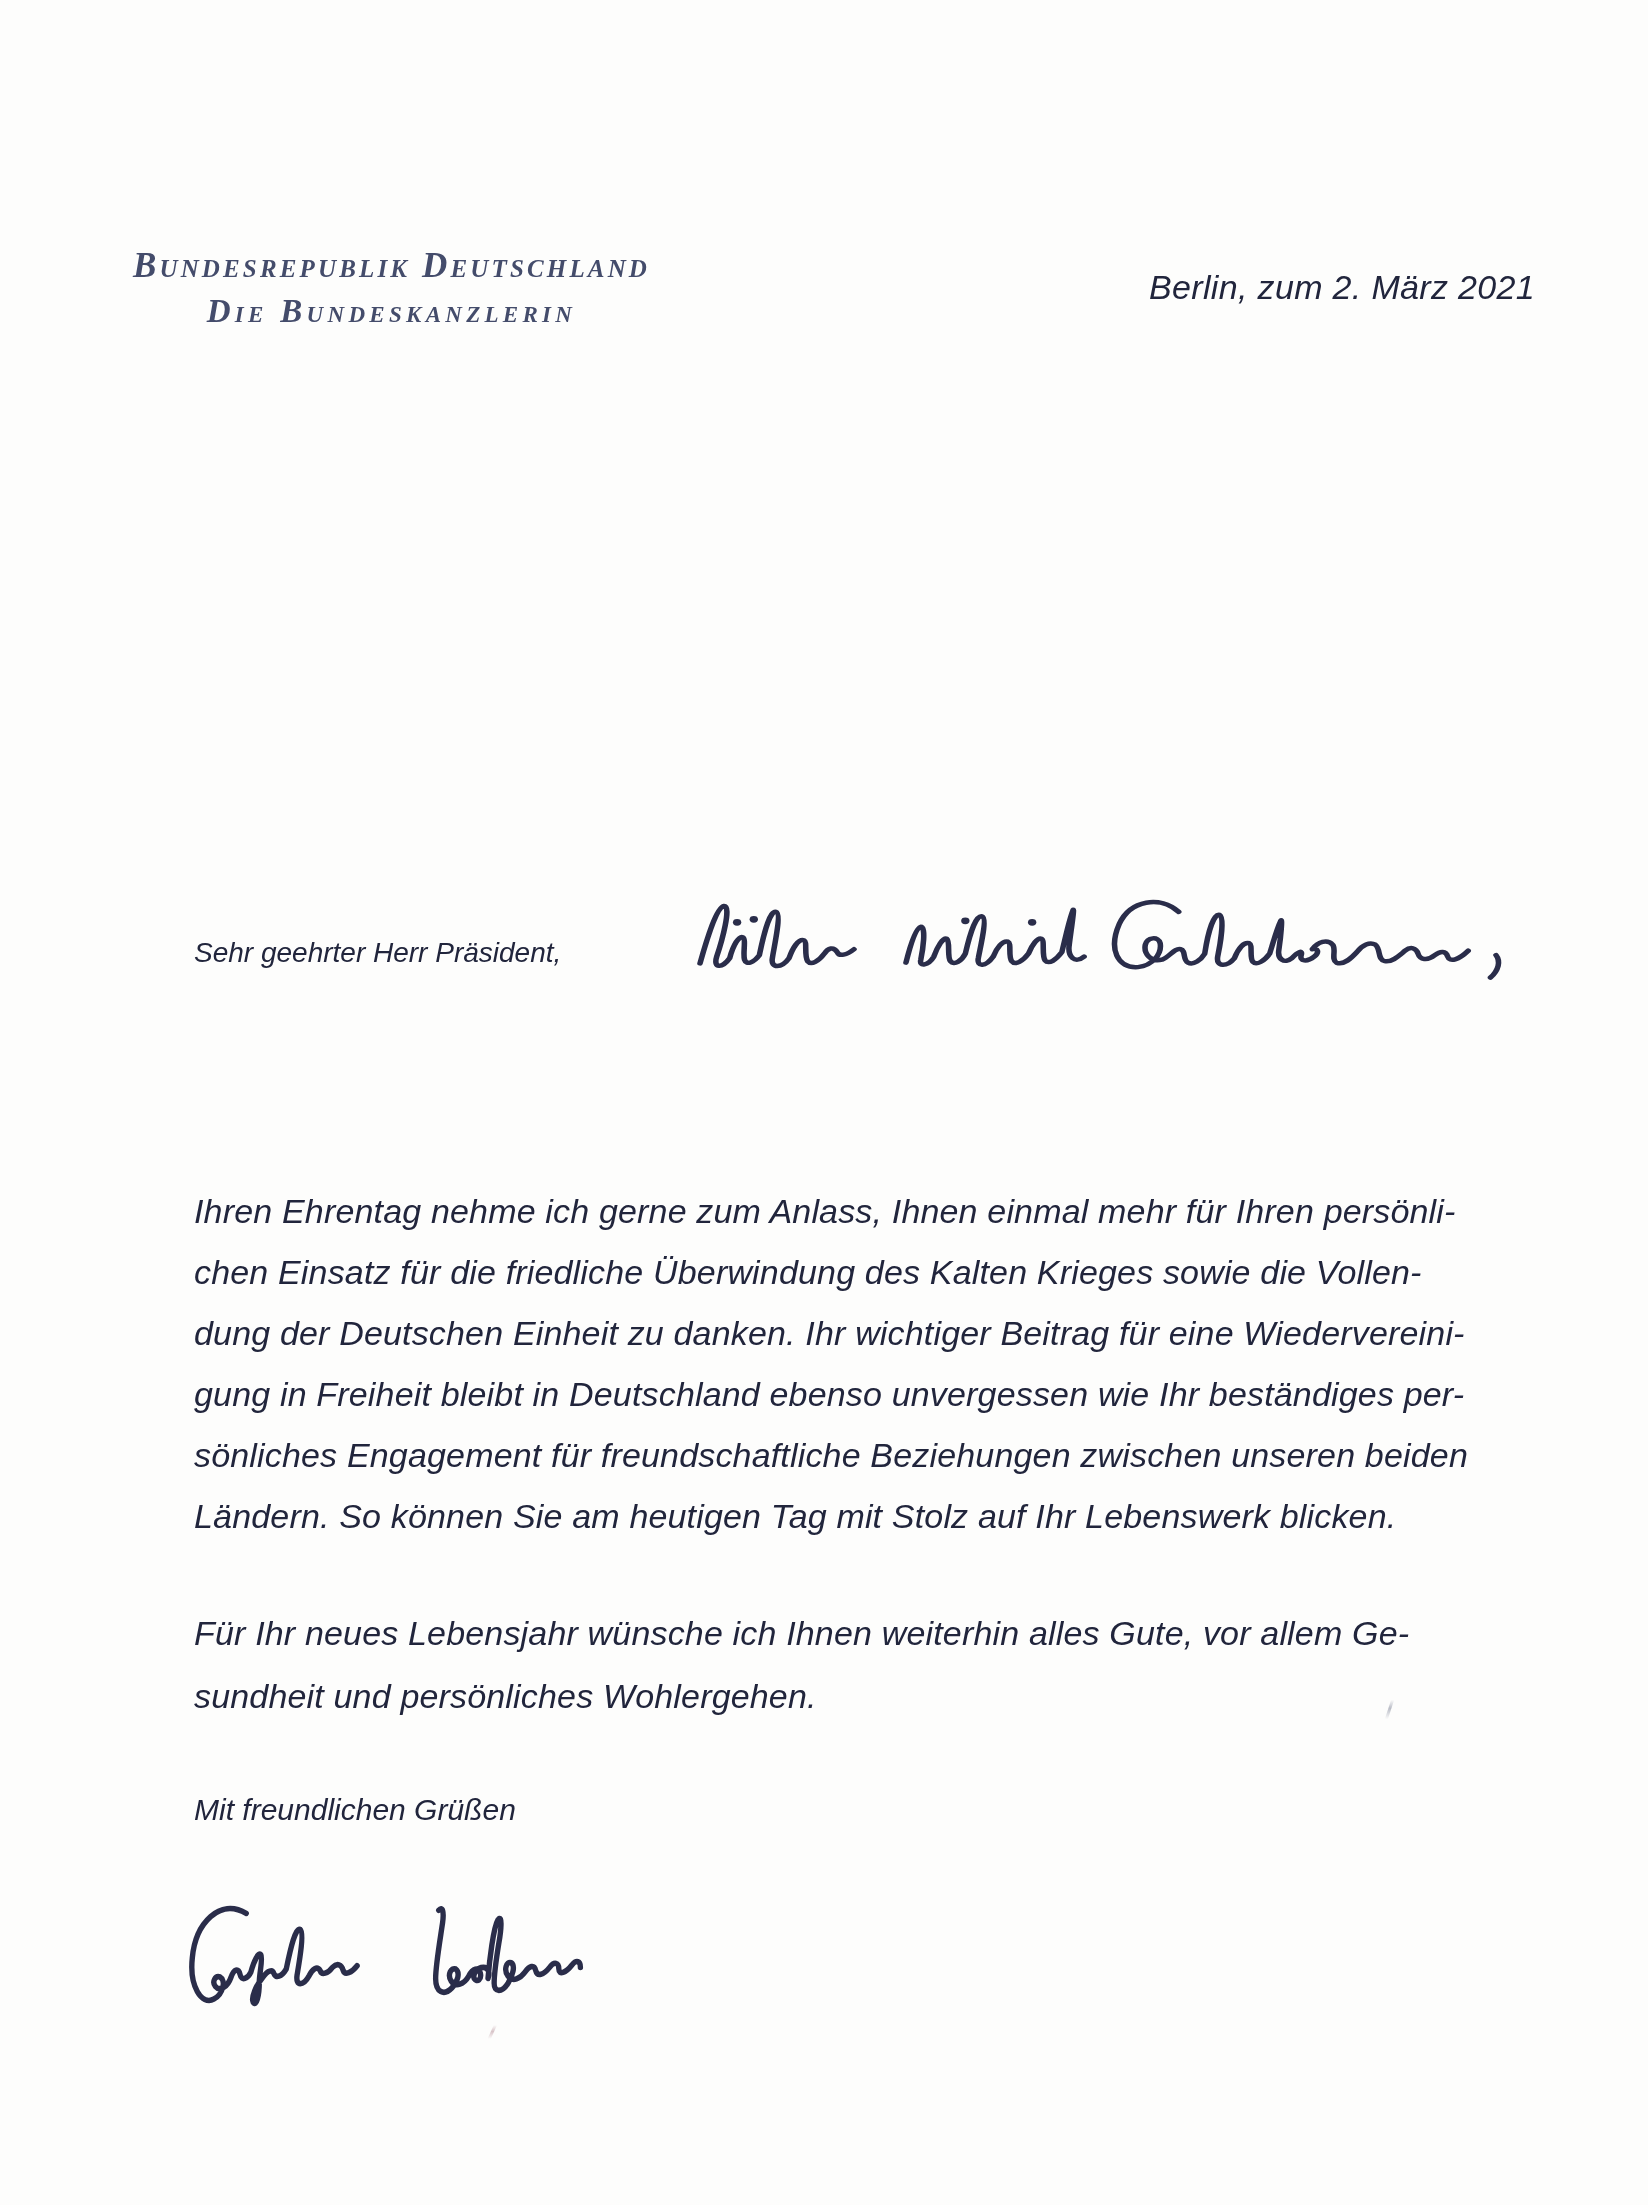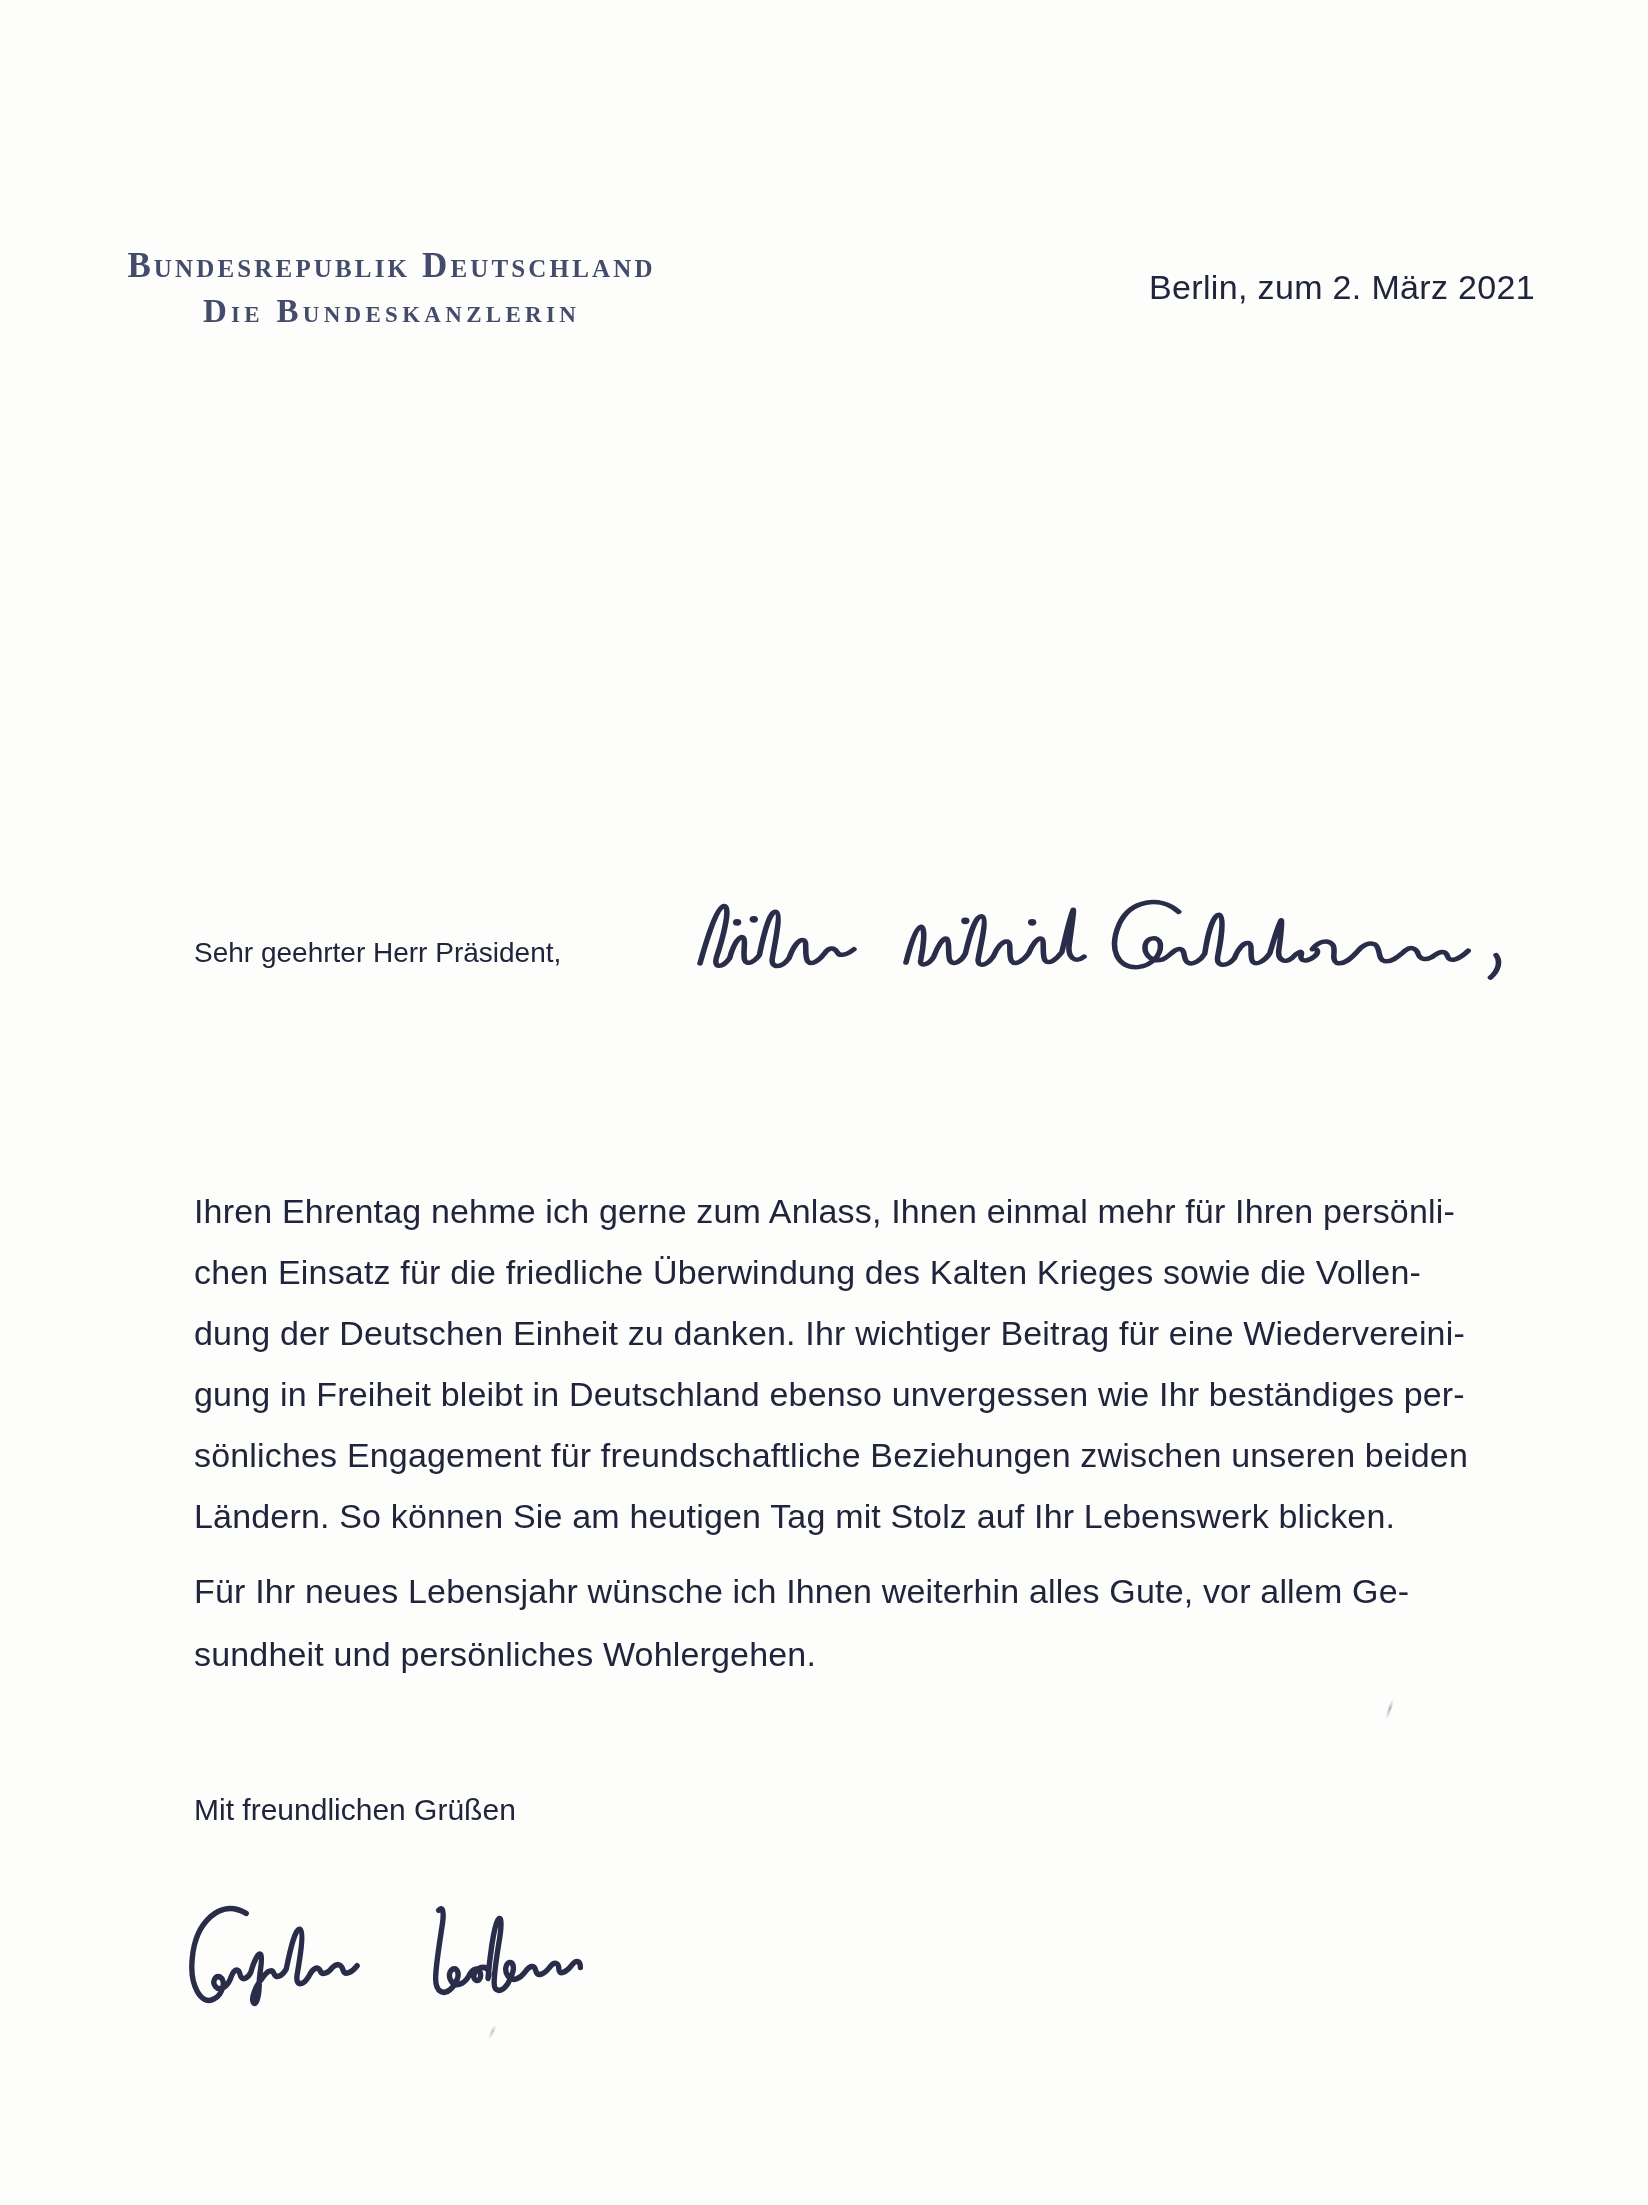--- a/index.html
+++ b/index.html
@@ -9,20 +9,21 @@
   }
   .page {
     position: relative;
     width: 1649px;
     height: 2205px;
     margin: 0 auto;
     background: #fdfdfc;
     overflow: hidden;
     font-family: "Liberation Sans", sans-serif;
     color: #21253c;
+    font-style: italic;
   }
   .letterhead {
     position: absolute;
     left: 96px;
     top: 248px;
     width: 591px;
     text-align: center;
     font-family: "Liberation Serif", serif;
     font-weight: bold;
     color: #444c6b;
@@ -74,21 +75,21 @@
   .para {
     position: absolute;
     left: 194px;
     width: 1389px;
     font-size: 34px;
     white-space: pre-line;
     letter-spacing: 0.005em;
   }
   .para-1 { top: 1061px; line-height: 44px; }
   .para-2 { top: 1181px; line-height: 61px; }
-  .para-3 { top: 1560px; line-height: 63px; }
+  .para-3 { top: 1602px; line-height: 63px; }
   .closing-line {
     position: absolute;
     left: 194px;
     top: 1793px;
     font-size: 30px;
     white-space: nowrap;
   }
   .signature {
     position: absolute;
     left: 180px;

